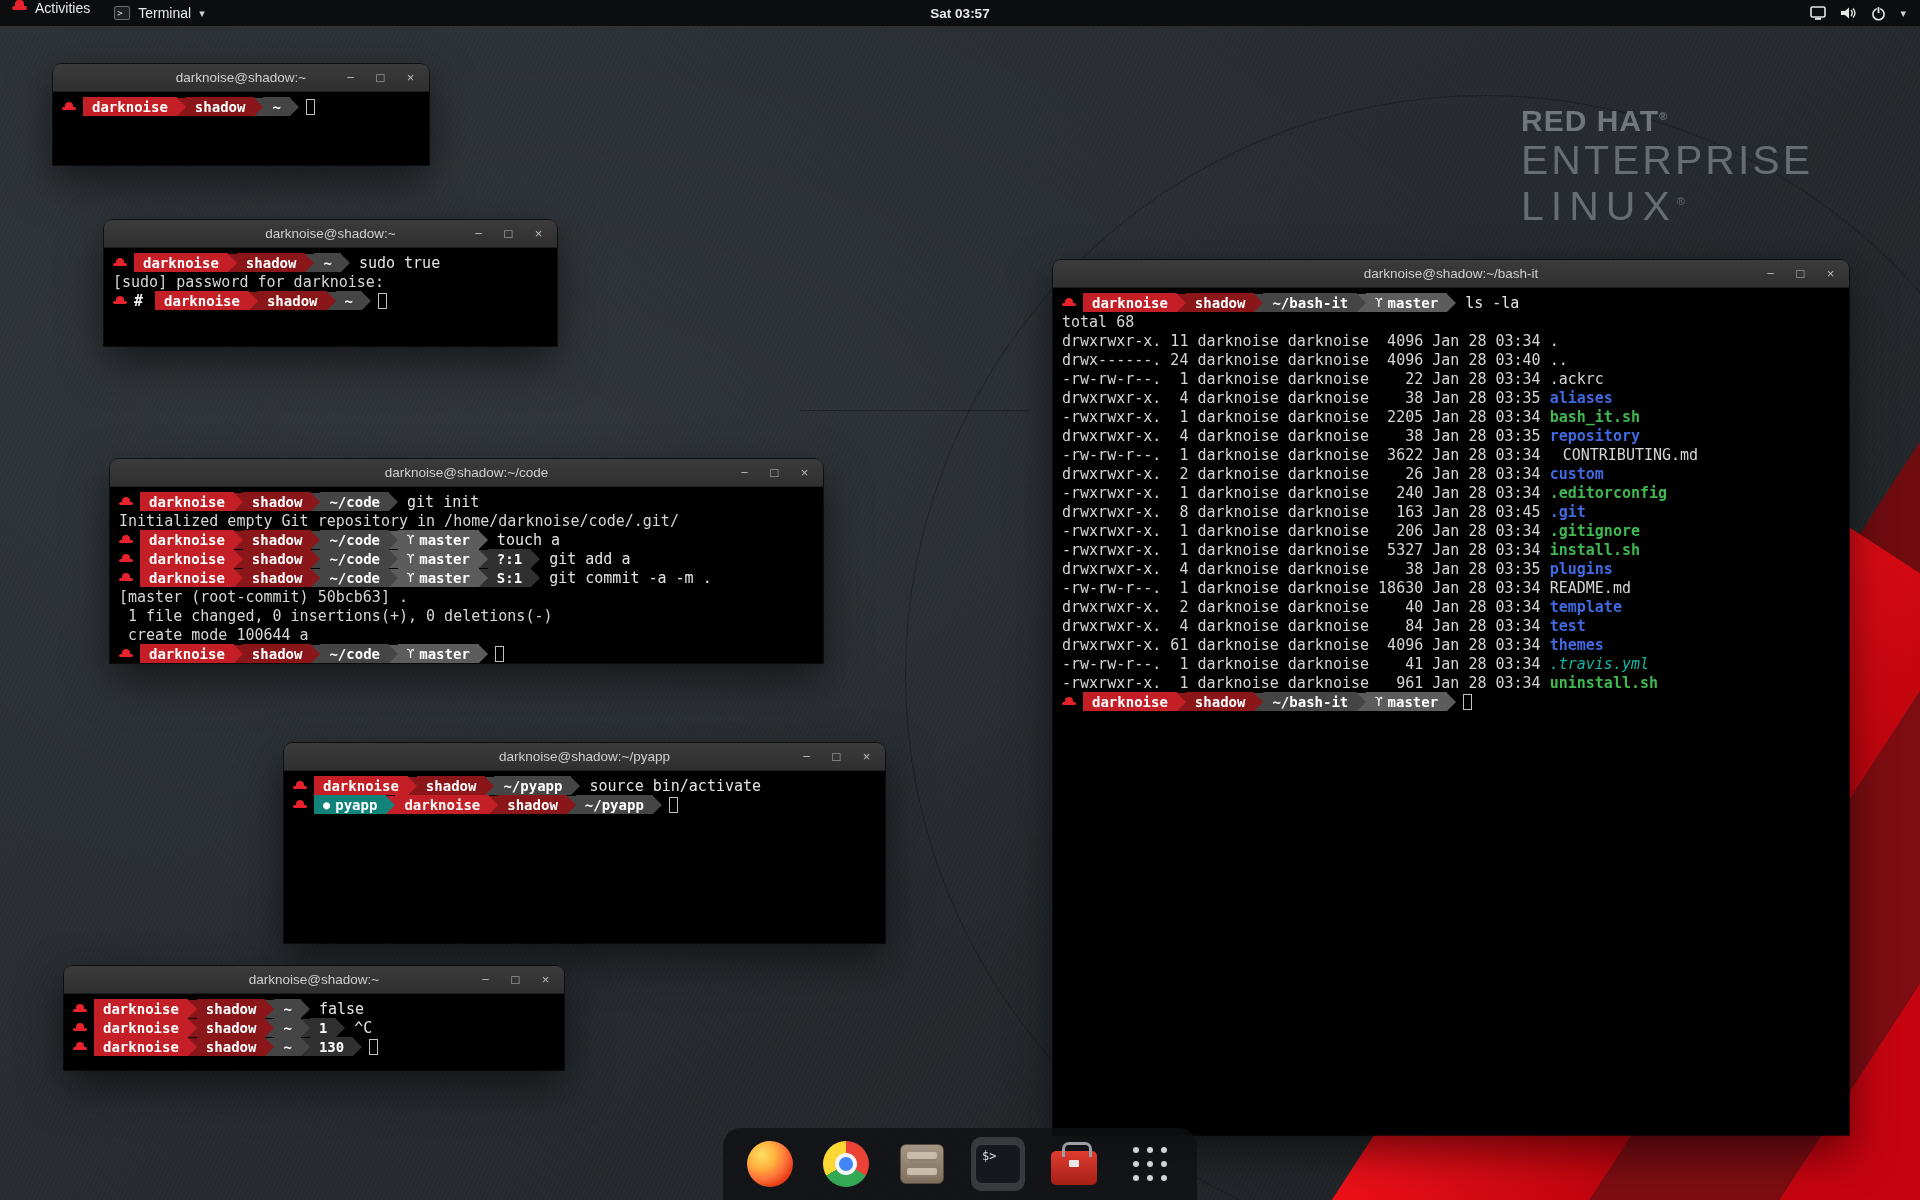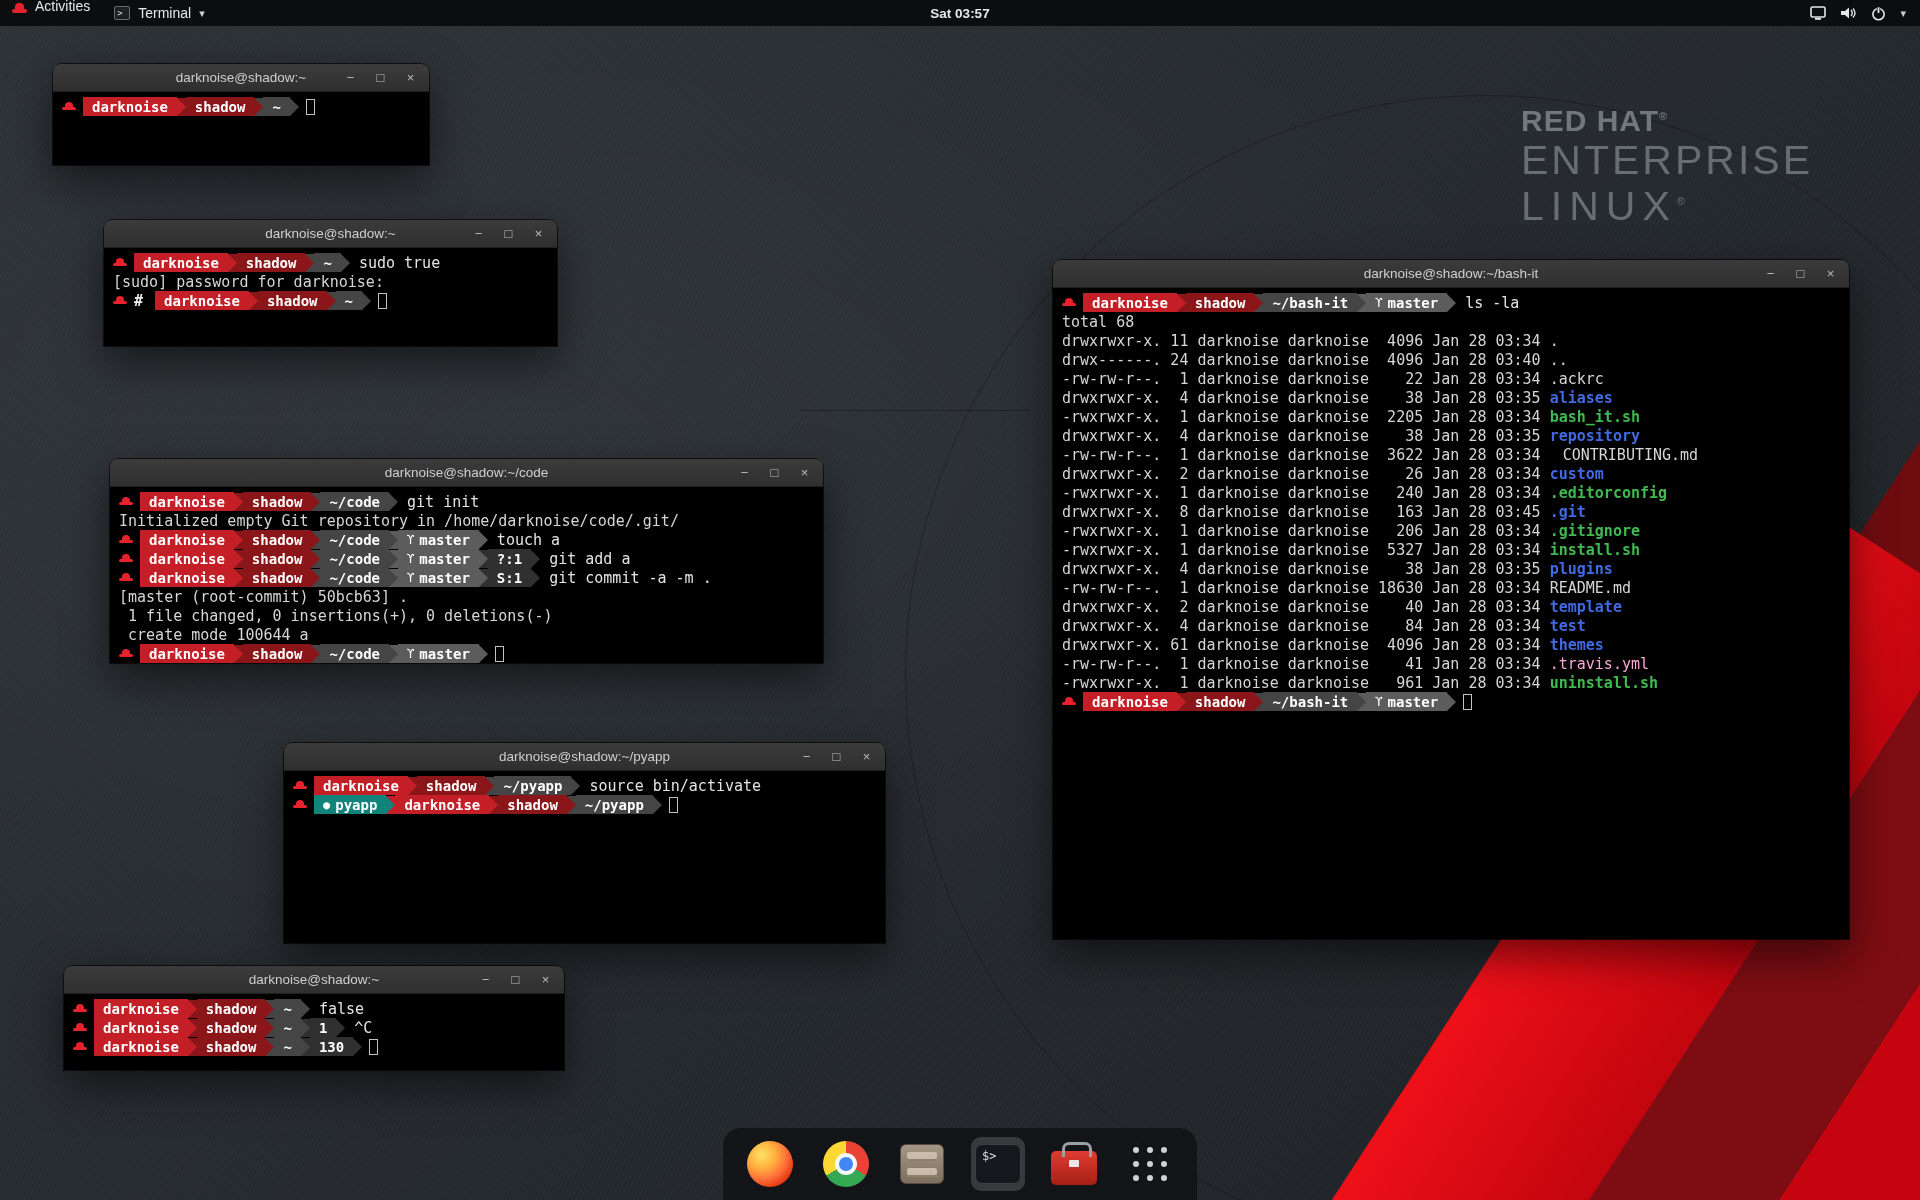--- a/index.html
+++ b/index.html
@@ -15,21 +15,21 @@
   
   .stripes{position:absolute;inset:0;overflow:hidden;pointer-events:none;z-index:2}
   .shard{position:absolute;transform-origin:0 100%;transform:rotate(-57deg)}
   .shard-sliver{left:1895px;top:580px;width:520px;height:120px;background:#6f0c10}
   .shard-corner{left:1791px;top:1399px;width:820px;height:260px;background:#c50410}
   .shard-dark{left:1573px;top:1358px;width:1020px;height:159px;background:#7d0d12}
   .shard-bright{left:1440px;top:1214px;width:980px;height:216px;background:linear-gradient(to bottom,#ee1019,#c2050e)}
 
   
   .topbar{position:absolute;top:0;left:0;right:0;height:26px;background:#0b0d0e;display:flex;align-items:center;color:#e8e8e8;font-size:14px;z-index:50}
-  .activities{display:flex;align-items:flex-end;gap:8px;padding:12px 12px;height:100%;cursor:pointer}
+  .activities{display:flex;align-items:flex-start;gap:8px;padding:0 12px;height:100%;cursor:pointer}
   .appmenu{display:flex;align-items:center;gap:8px;padding:0 12px;height:100%;cursor:pointer}
   .tb-clock{position:absolute;left:50%;transform:translateX(-50%);font-weight:700;font-size:13.5px;cursor:pointer}
   .tb-right{margin-left:auto;display:flex;align-items:center;gap:14px;padding:0 14px;height:100%;cursor:pointer}
   .caret{font-size:11px;color:#cfcfcf}
   .fedora{display:inline-block;position:relative;width:15px;height:11px}
   .fedora::before{content:"";position:absolute;left:3px;top:0;width:9px;height:7px;background:#e8222c;border-radius:4px 4px 1px 1px}
   .fedora::after{content:"";position:absolute;left:0;top:6px;width:15px;height:4px;background:#e8222c;border-radius:2px}
   .mini-term{display:inline-block;width:16px;height:14px;background:#1d1f22;border:1px solid #6a6d70;border-radius:2px;font-family:"DejaVu Sans Mono",monospace;font-size:9px;line-height:12px;color:#ddd;text-align:left;padding-left:2px}
 
   
@@ -55,21 +55,21 @@
   .pfx{font-weight:700;color:#ececec;margin-right:3px}
   .cmd{color:#e4e4e4}
   .cursor{display:inline-block;width:9px;height:16px;border:1px solid #c2c2c2;margin-left:7px;flex:0 0 auto}
   .fname{font-weight:700}
 
   #win-home1{left:53px;top:64px;width:376px;height:101px;z-index:5}
   #win-sudo{left:104px;top:220px;width:453px;height:126px;z-index:6}
   #win-code{left:110px;top:459px;width:713px;height:204px;z-index:7}
   #win-pyapp{left:284px;top:743px;width:601px;height:200px;z-index:8}
   #win-false{left:64px;top:966px;width:500px;height:104px;z-index:9}
-  #win-bashit{left:1053px;top:260px;width:796px;height:679px;z-index:10}
+  #win-bashit{left:1053px;top:260px;width:796px;height:875px;z-index:10}
 
   
   .dock{position:absolute;left:50%;transform:translateX(-50%);bottom:0;height:72px;padding:10px 20px;background:rgba(14,16,18,0.78);border-radius:18px 18px 0 0;display:flex;align-items:center;gap:22px;z-index:40}
   .dock-item{width:54px;height:54px;display:flex;align-items:center;justify-content:center;border-radius:10px;cursor:pointer}
   .dock-item.active{background:rgba(255,255,255,0.16)}
   .ic-firefox{width:46px;height:46px;border-radius:50%;background:radial-gradient(circle at 32% 30%, #ffe066 0%, #ffb13d 30%, #ff7139 55%, #e3350e 78%, #a81d08 100%)}
   .ic-chrome{width:46px;height:46px;border-radius:50%;background:conic-gradient(#ea4335 0 120deg,#34a853 120deg 240deg,#fdd835 240deg 360deg);position:relative}
   .ic-chrome::before{content:"";position:absolute;left:50%;top:50%;width:22px;height:22px;margin:-11px 0 0 -11px;border-radius:50%;background:#f4f6f8}
   .ic-chrome::after{content:"";position:absolute;left:50%;top:50%;width:14px;height:14px;margin:-7px 0 0 -7px;border-radius:50%;background:#4285f4}
   .ic-files{width:44px;height:40px;background:linear-gradient(#a59785,#7d6e5d);border:1px solid #564b3e;border-radius:6px;position:relative}
@@ -209,21 +209,21 @@
         <div class="tline">drwxrwxr-x.  2 darknoise darknoise    26 Jan 28 03:34 <span class="fname" style="color: rgb(65, 105, 225);">custom</span></div>
         <div class="tline">-rwxrwxr-x.  1 darknoise darknoise   240 Jan 28 03:34 <span class="fname" style="color: rgb(63, 185, 80);">.editorconfig</span></div>
         <div class="tline">drwxrwxr-x.  8 darknoise darknoise   163 Jan 28 03:45 <span class="fname" style="color: rgb(65, 105, 225);">.git</span></div>
         <div class="tline">-rwxrwxr-x.  1 darknoise darknoise   206 Jan 28 03:34 <span class="fname" style="color: rgb(63, 185, 80);">.gitignore</span></div>
         <div class="tline">-rwxrwxr-x.  1 darknoise darknoise  5327 Jan 28 03:34 <span class="fname" style="color: rgb(63, 185, 80);">install.sh</span></div>
         <div class="tline">drwxrwxr-x.  4 darknoise darknoise    38 Jan 28 03:35 <span class="fname" style="color: rgb(65, 105, 225);">plugins</span></div>
         <div class="tline">-rw-rw-r--.  1 darknoise darknoise 18630 Jan 28 03:34 <span style="color: rgb(214, 214, 214);">README.md</span></div>
         <div class="tline">drwxrwxr-x.  2 darknoise darknoise    40 Jan 28 03:34 <span class="fname" style="color: rgb(65, 105, 225);">template</span></div>
         <div class="tline">drwxrwxr-x.  4 darknoise darknoise    84 Jan 28 03:34 <span class="fname" style="color: rgb(65, 105, 225);">test</span></div>
         <div class="tline">drwxrwxr-x. 61 darknoise darknoise  4096 Jan 28 03:34 <span class="fname" style="color: rgb(65, 105, 225);">themes</span></div>
-        <div class="tline">-rw-rw-r--.  1 darknoise darknoise    41 Jan 28 03:34 <span style="color: #f9a8d4;">.travis.yml</span></div>
+        <div class="tline">-rw-rw-r--.  1 darknoise darknoise    41 Jan 28 03:34 <span style="color: #14b8a6; font-style: italic;">.travis.yml</span></div>
         <div class="tline">-rwxrwxr-x.  1 darknoise darknoise   961 Jan 28 03:34 <span class="fname" style="color: rgb(63, 185, 80);">uninstall.sh</span></div>
         <div class="tline"><span class="hat"></span><span class="seg" style="background: rgb(196, 31, 38);">darknoise</span><span class="sep" style="border-left-color: rgb(196, 31, 38); background: rgb(138, 22, 25);"></span><span class="seg" style="background: rgb(138, 22, 25);">shadow</span><span class="sep" style="border-left-color: rgb(138, 22, 25); background: rgb(69, 69, 69);"></span><span class="seg" style="background: rgb(69, 69, 69);">~/bash-it</span><span class="sep" style="border-left-color: rgb(69, 69, 69); background: rgb(92, 92, 92);"></span><span class="seg" style="background: rgb(92, 92, 92);"><span class="seg-ic">ϒ</span>master</span><span class="sep" style="border-left-color: rgb(92, 92, 92); background: transparent;"></span><span class="cursor"></span></div>
       </div>
   </div>
 
   <div class="topbar">
     <div class="activities">
       <span class="fedora"></span>
       <span>Activities</span>
     </div>

